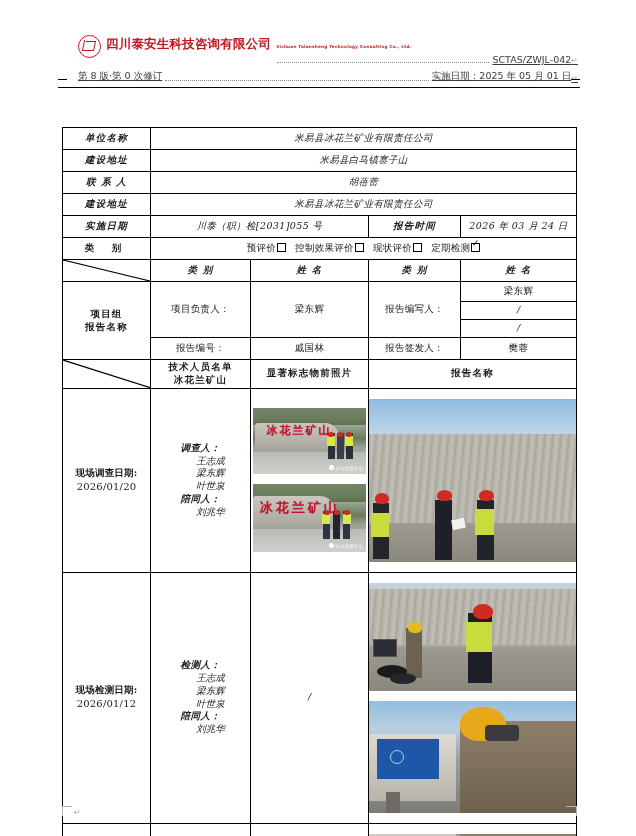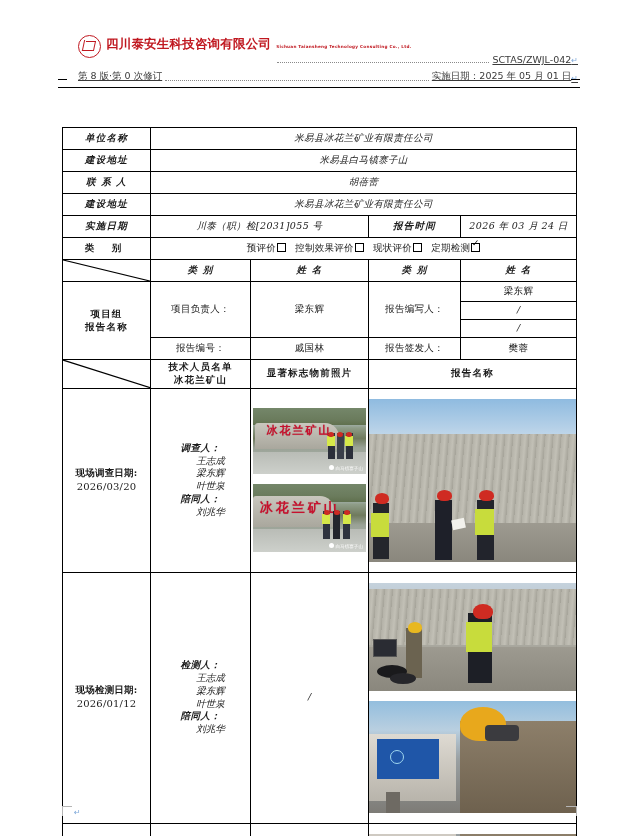--- a/index.html
+++ b/index.html
@@ -396,21 +396,21 @@
           <div>技术人员名单</div>
           <div>冰花兰矿山</div>
         </td>
         <td class="lbl">显著标志物前照片</td>
         <td colspan="2" class="lbl">报告名称</td>
       </tr>
 
       <tr style="height:176px">
         <td class="date-cell">
           <div>现场调查日期:</div>
-          <div class="d">2026/03/20</div>
+          <div class="d">2026/01/20</div>
         </td>
         <td class="names-cell">
           <div class="hd">调查人：</div>
           <div id="survey-staff">
               <span class="nm">王志成</span>
               <span class="nm">梁东辉</span>
               <span class="nm">叶世泉</span>
             </div>
           <div class="hd">陪同人：</div>
           <div id="survey-comp">

